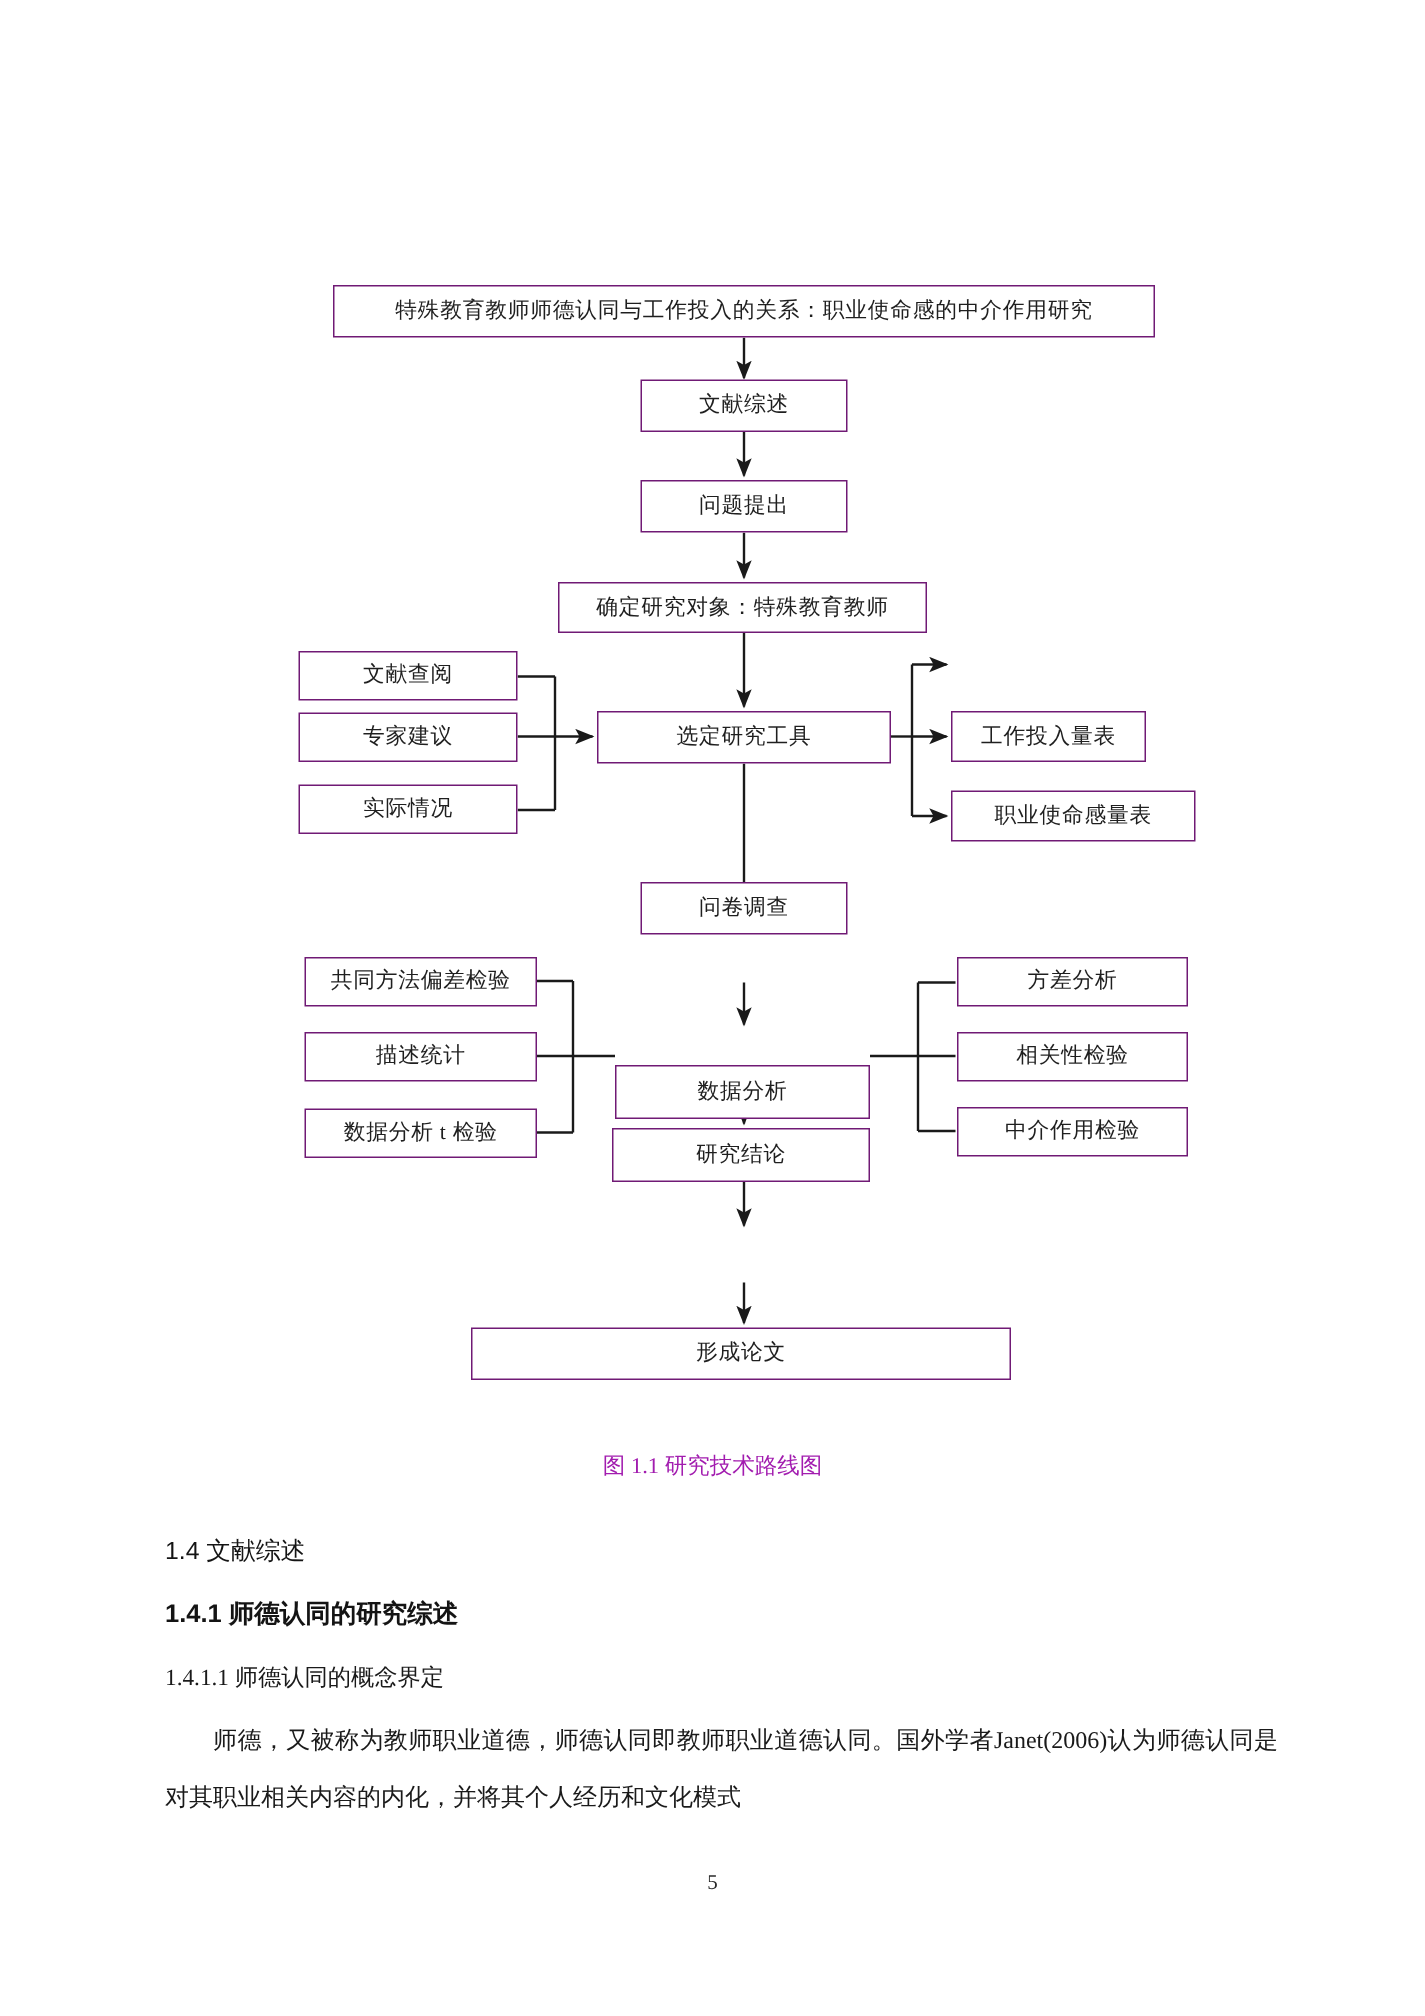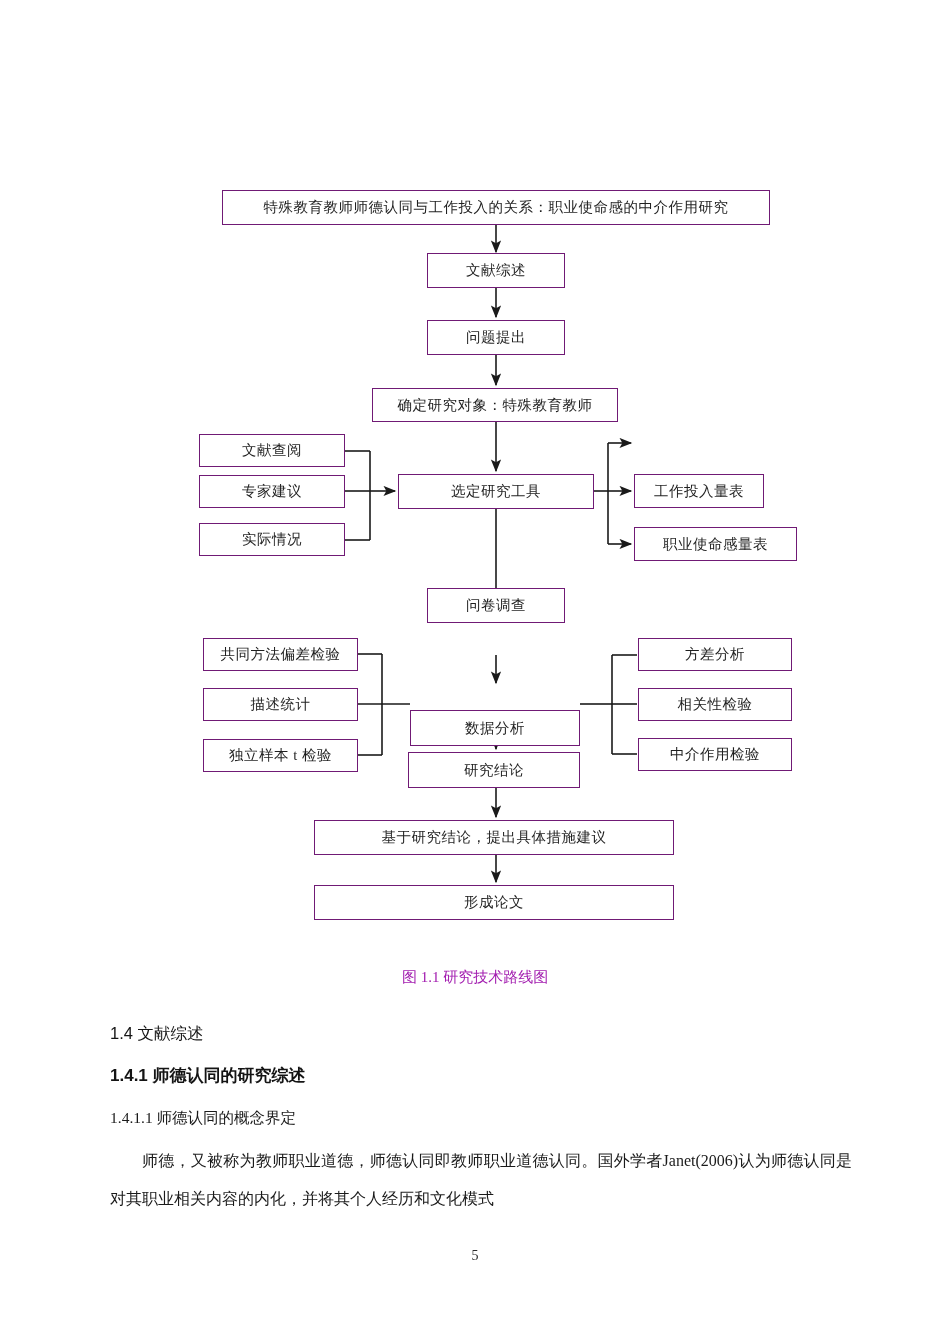--- a/index.html
+++ b/index.html
@@ -192,27 +192,26 @@
     <div class="node" style="left:634px; top:527px; width:163px; height:34px;">职业使命感量表</div>
 
     <div class="node" style="left:427px; top:588px; width:138px; height:35px;">问卷调查</div>
 
     <div class="node" style="left:410px; top:686px; width:170px; height:36px;margin-top:24px;">数据分析</div>
 
     <div class="node" style="left:408px; top:752px; width:172px; height:36px;">研究结论</div>
 
     <div class="node" style="left:203px; top:638px; width:155px; height:33px;">共同方法偏差检验</div>
     <div class="node" style="left:203px; top:688px; width:155px; height:33px;">描述统计</div>
-    <div class="node" style="left:203px; top:739px; width:155px; height:33px;">独立样本 t 检验</div>
+    <div class="node" style="left:203px; top:739px; width:155px; height:33px;">数据分析 t 检验</div>
 
     <div class="node" style="left:638px; top:638px; width:154px; height:33px;">方差分析</div>
     <div class="node" style="left:638px; top:688px; width:154px; height:33px;">相关性检验</div>
     <div class="node" style="left:638px; top:738px; width:154px; height:33px;">中介作用检验</div>
 
-    <div class="node" style="left:314px; top:820px; width:360px; height:35px;">基于研究结论，提出具体措施建议</div>
 
     <div class="node" style="left:314px; top:885px; width:360px; height:35px;">形成论文</div>
   </div>
 
   <div class="fig-caption">图 1.1 研究技术路线图</div>
 
   <div class="heading" id="h-14">1.4 文献综述</div>
   <div class="heading" id="h-141">1.4.1 师德认同的研究综述</div>
   <div id="h-1411">1.4.1.1 师德认同的概念界定</div>
 

